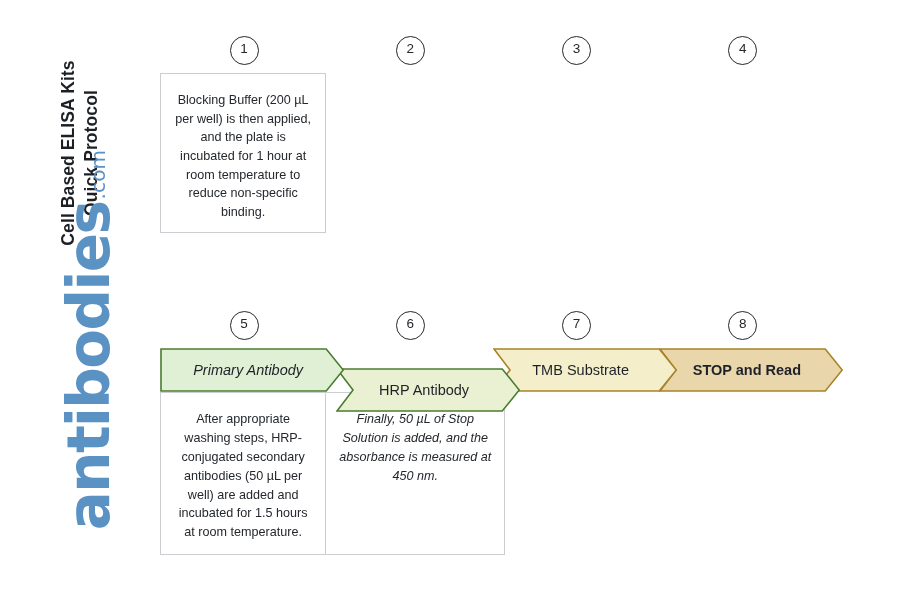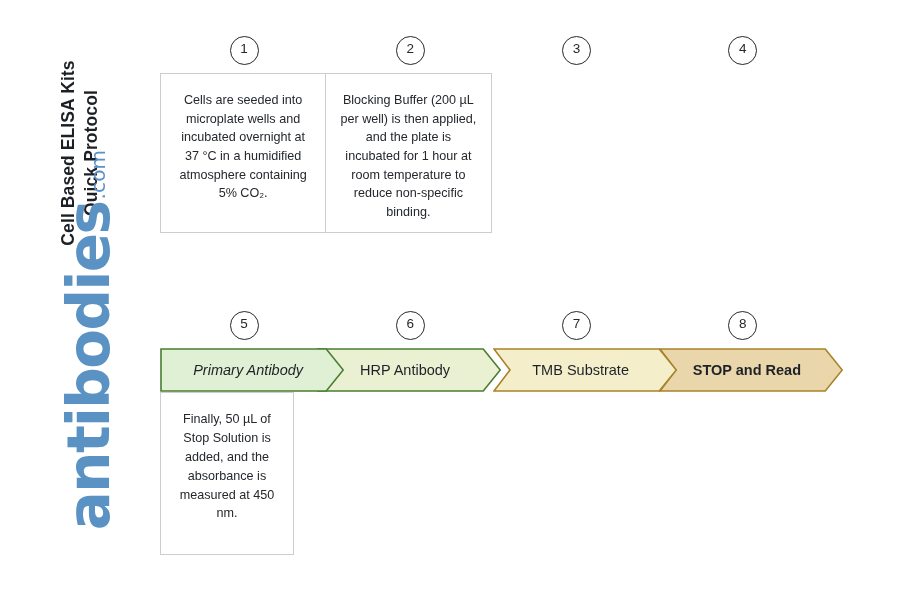--- a/index.html
+++ b/index.html
@@ -176,59 +176,59 @@
 
 <div class="flow-row" id="flow-row-1">
   <div class="numbers-strip">
       <div class="step-number" style="left: 83.125px;">1</div>
       <div class="step-number" style="left: 249.375px;">2</div>
       <div class="step-number" style="left: 415.625px;">3</div>
       <div class="step-number" style="left: 581.875px;">4</div>
     </div>
   <div class="boxes-strip">
       <div class="desc-box" style="width: 166.25px;">
-        <p>Cells are seeded into microplate wells and incubated overnight at 37 °C in a humidified atmosphere containing 5% CO₂.</p>
-      </div>
-      <div class="desc-box" style="width: 166.25px;">
         <p>Blocking Buffer (200 µL per well) is then applied, and the plate is incubated for 1 hour at room temperature to reduce non-specific binding.</p>
       </div>
     </div>
 </div>
 
 <div class="flow-row" id="flow-row-2">
   <div class="numbers-strip">
       <div class="step-number" style="left: 83.125px;">5</div>
       <div class="step-number" style="left: 249.375px;">6</div>
       <div class="step-number" style="left: 415.625px;">7</div>
       <div class="step-number" style="left: 581.875px;">8</div>
     </div>
   <div class="band-strip">
       <div class="chev" style="left: 0px; width: 184.25px; z-index: 10; font-style: italic;">
         <svg viewBox="0 0 184.25 44" preserveAspectRatio="none">
           <path d="M1,1 L166.25,1 L183.25,22 L166.25,43 L1,43 Z" fill="#dff0d4" stroke="#4a7c2f" stroke-width="1.6" vector-effect="non-scaling-stroke"></path>
         </svg>
         <span class="lbl">Primary Antibody</span>
       </div>
-      <div class="chev" style="left: 157px; width: 184.25px; z-index: 9;">
+      <div class="chev" style="left: 176px; width: 184.25px; z-index: 9; margin-top: 20px;">
         <svg viewBox="0 0 184.25 44" preserveAspectRatio="none">
           <path d="M1,1 L166.25,1 L183.25,22 L166.25,43 L1,43 L17,22 Z" fill="#eaf0d2" stroke="#4a7c2f" stroke-width="1.6" vector-effect="non-scaling-stroke"></path>
         </svg>
         <span class="lbl">HRP Antibody</span>
       </div>
       <div class="chev" style="left: 332.5px; width: 184.25px; z-index: 8;">
         <svg viewBox="0 0 184.25 44" preserveAspectRatio="none">
           <path d="M1,1 L166.25,1 L183.25,22 L166.25,43 L1,43 L17,22 Z" fill="#f4eecb" stroke="#a88327" stroke-width="1.6" vector-effect="non-scaling-stroke"></path>
         </svg>
         <span class="lbl">TMB Substrate</span>
       </div>
       <div class="chev" style="left: 498.75px; width: 184.25px; z-index: 7; font-weight: bold;">
         <svg viewBox="0 0 184.25 44" preserveAspectRatio="none">
           <path d="M1,1 L166.25,1 L183.25,22 L166.25,43 L1,43 L17,22 Z" fill="#e9d6ab" stroke="#a88327" stroke-width="1.6" vector-effect="non-scaling-stroke"></path>
         </svg>
         <span class="lbl">STOP and Read</span>
       </div>
     </div>
   <div class="boxes-strip">
-      <div class="desc-box" style="width: 134px;">
+      <div class="desc-box" style="width: 166.25px;">
+        <p>After appropriate washing steps, HRP-conjugated secondary antibodies (50 µL per well) are added and incubated for 1.5 hours at room temperature.</p>
+      </div>
+      <div class="desc-box" style="width: 180px; font-style: italic;">
         <p>Finally, 50 µL of Stop Solution is added, and the absorbance is measured at 450 nm.</p>
       </div>
     </div>
 </div>
 
 </body></html>

